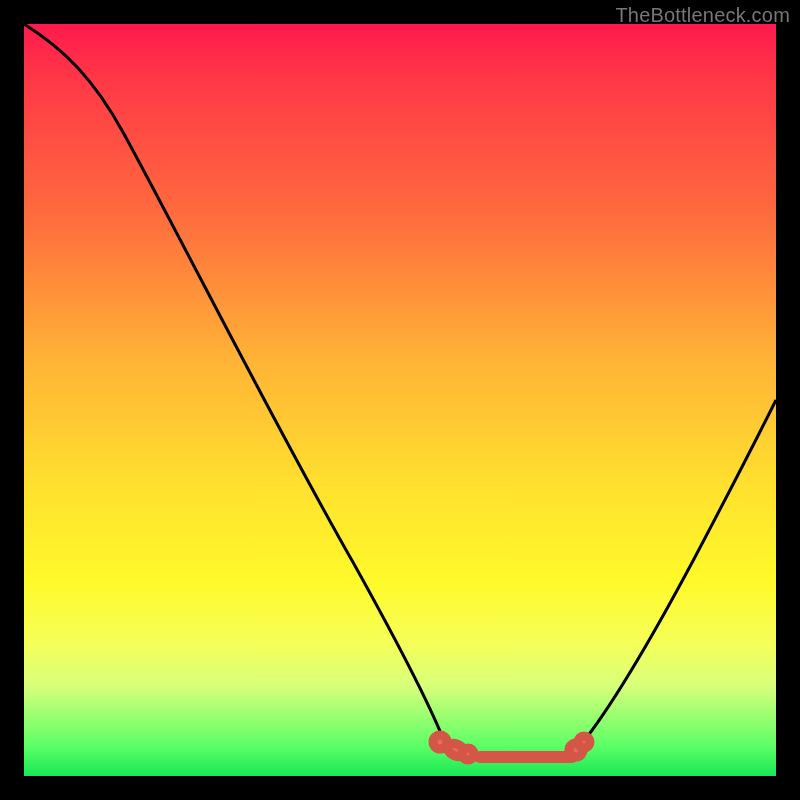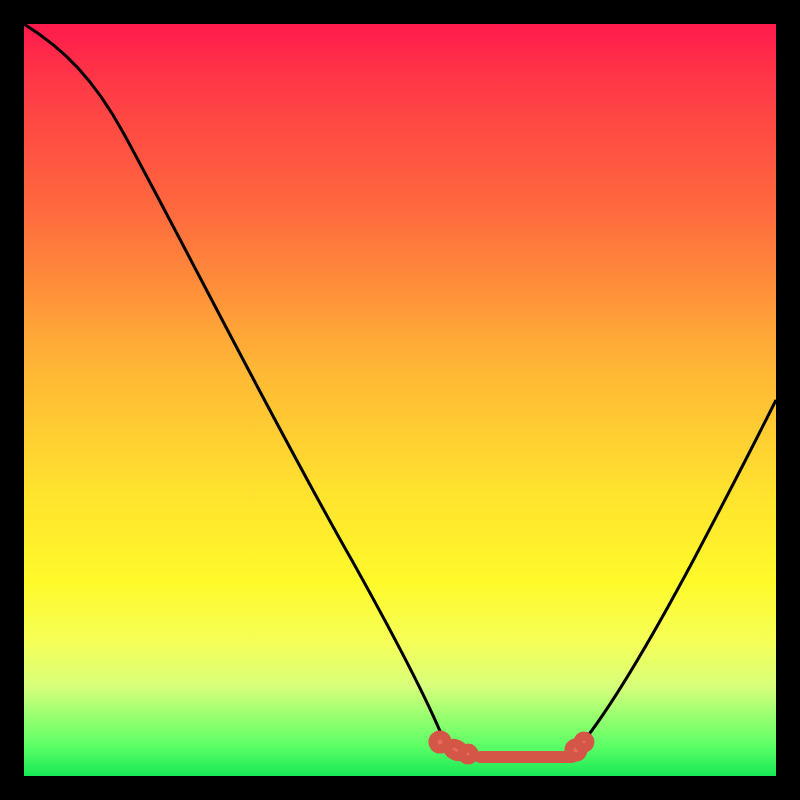--- a/index.html
+++ b/index.html
@@ -56,20 +56,21 @@
     width: 752px;
     height: 752px;
     overflow: visible;
   }
 </style>
 </head>
 <body>
 
 <div class="frame">
 
+  <div class="watermark">TheBottleneck.com</div>
 
   <div class="plot">
 
     <svg class="curves" viewBox="0 0 752 752" preserveAspectRatio="none">
 
       <path d="M 0 0
                C 40 25, 70 55, 100 110
                C 160 220, 250 400, 330 540
                C 380 630, 410 690, 422 722" fill="none" stroke="#000" stroke-width="3"></path>
 

